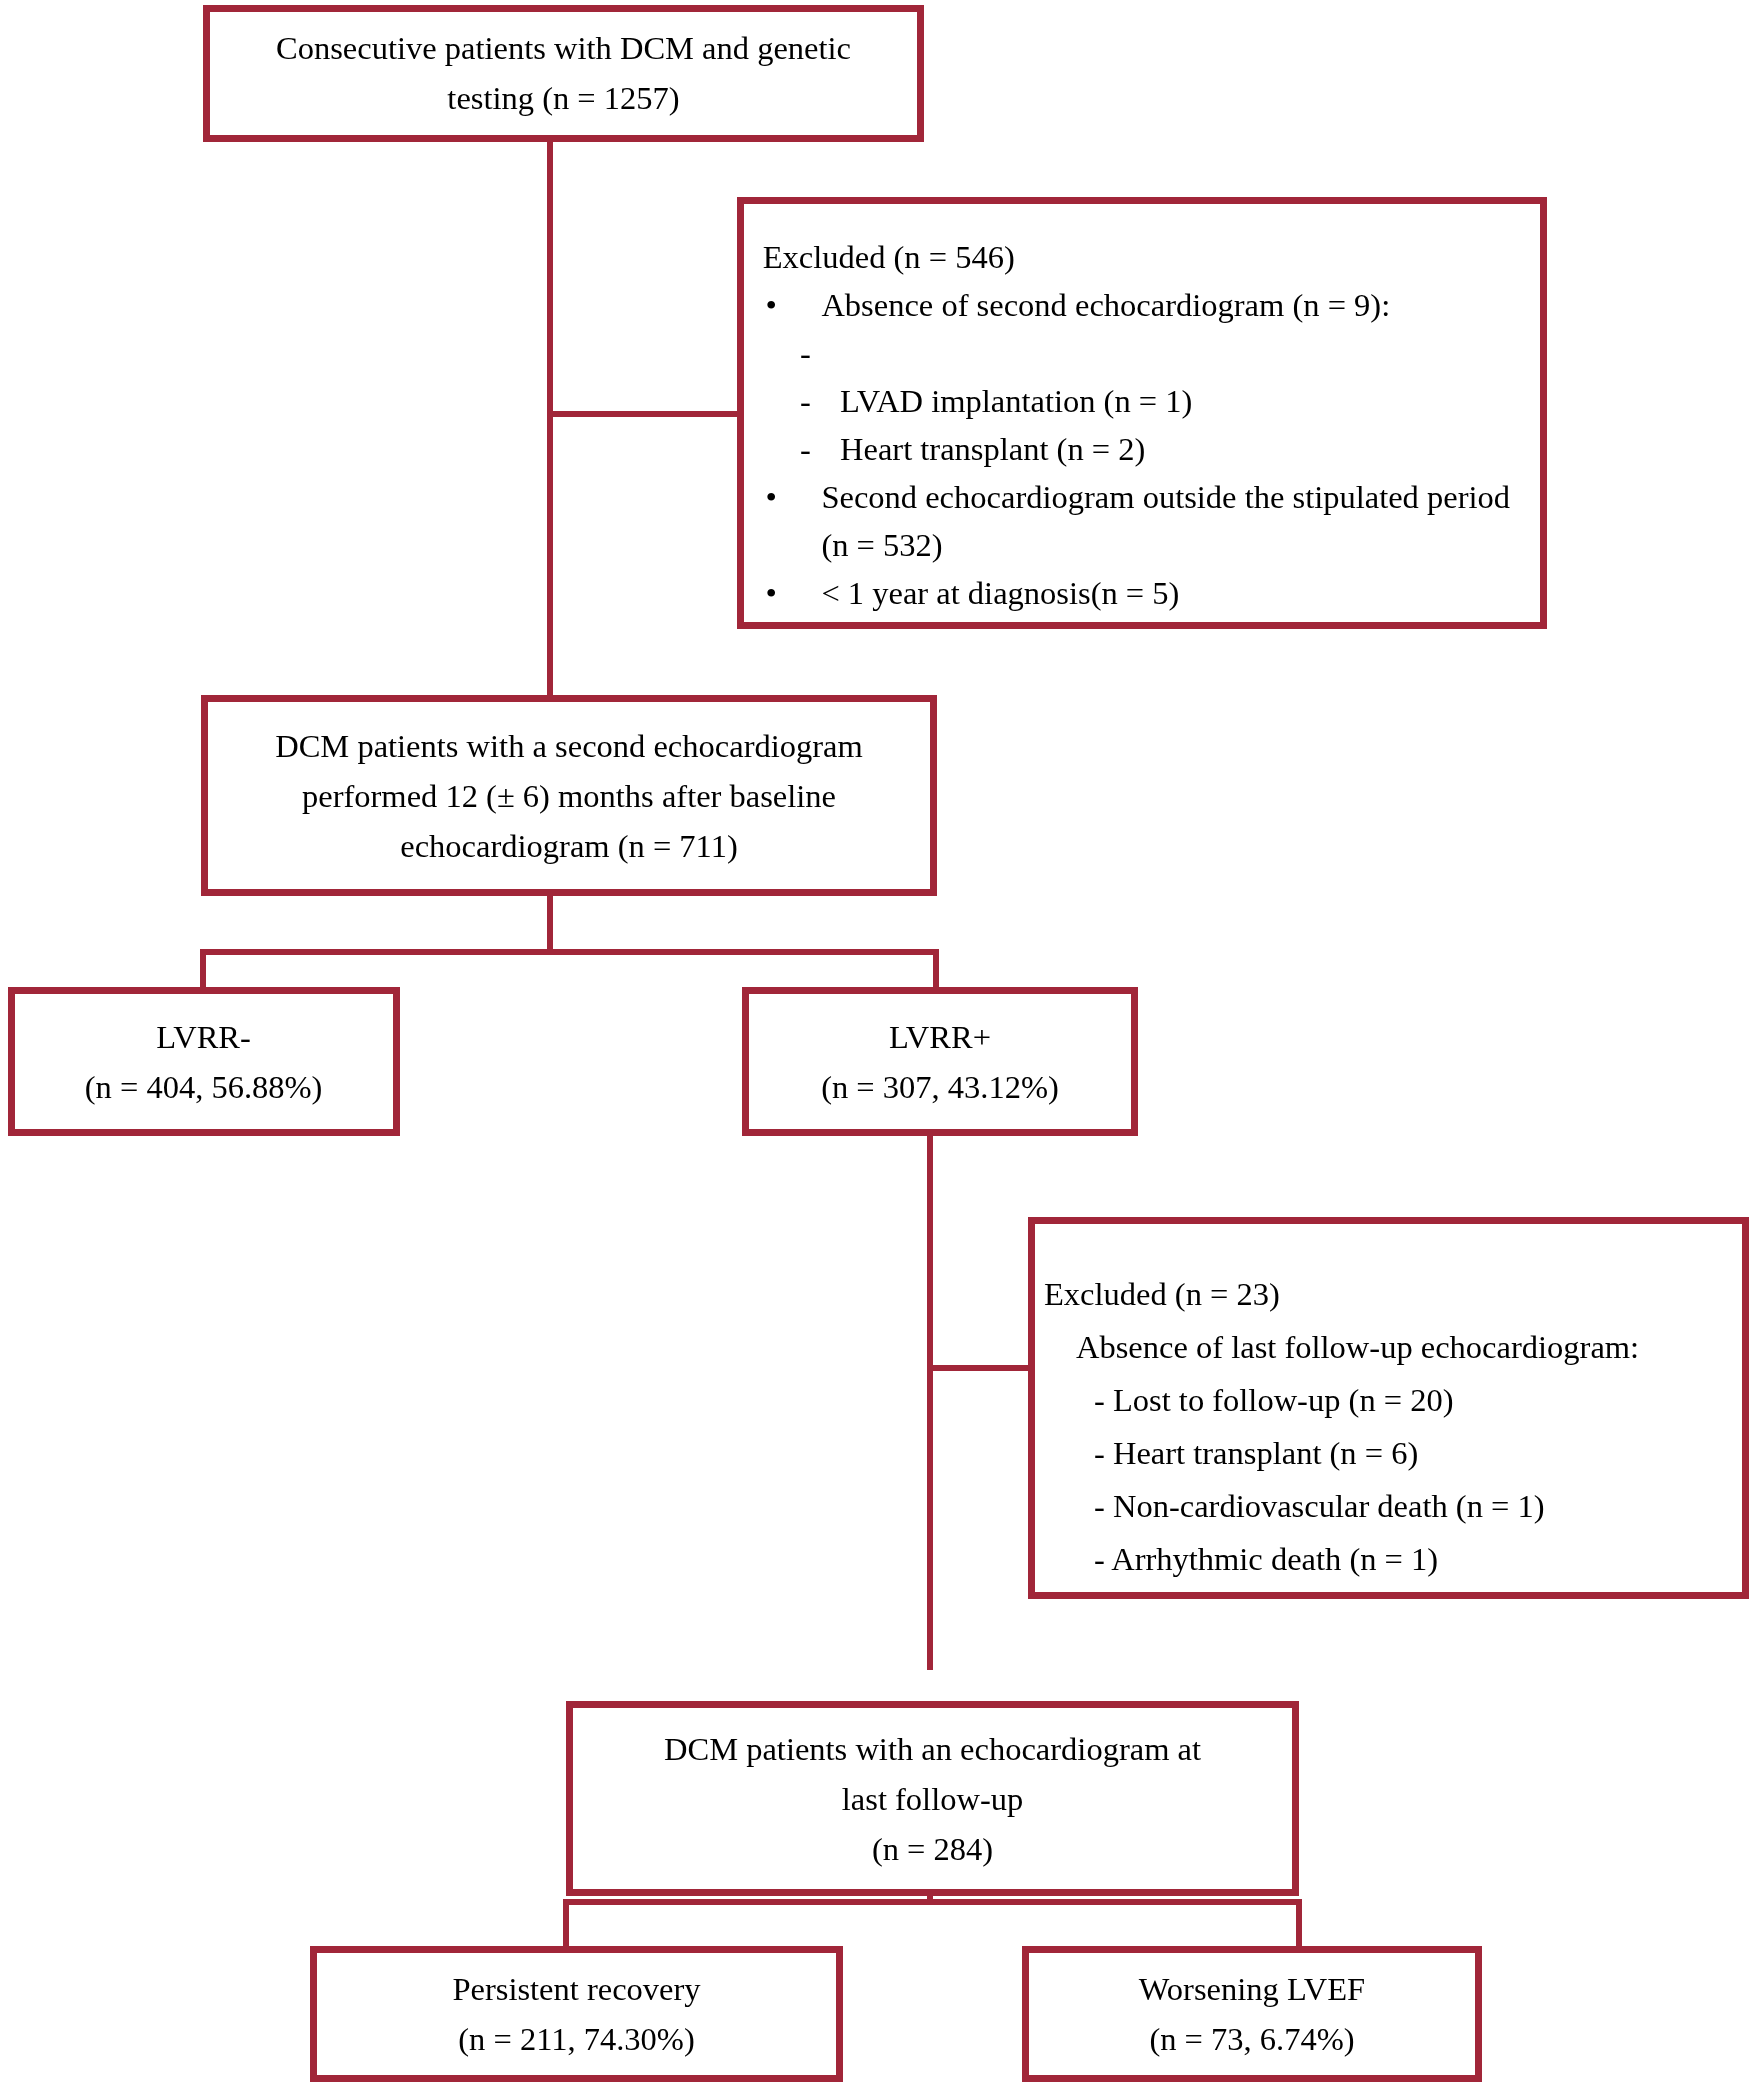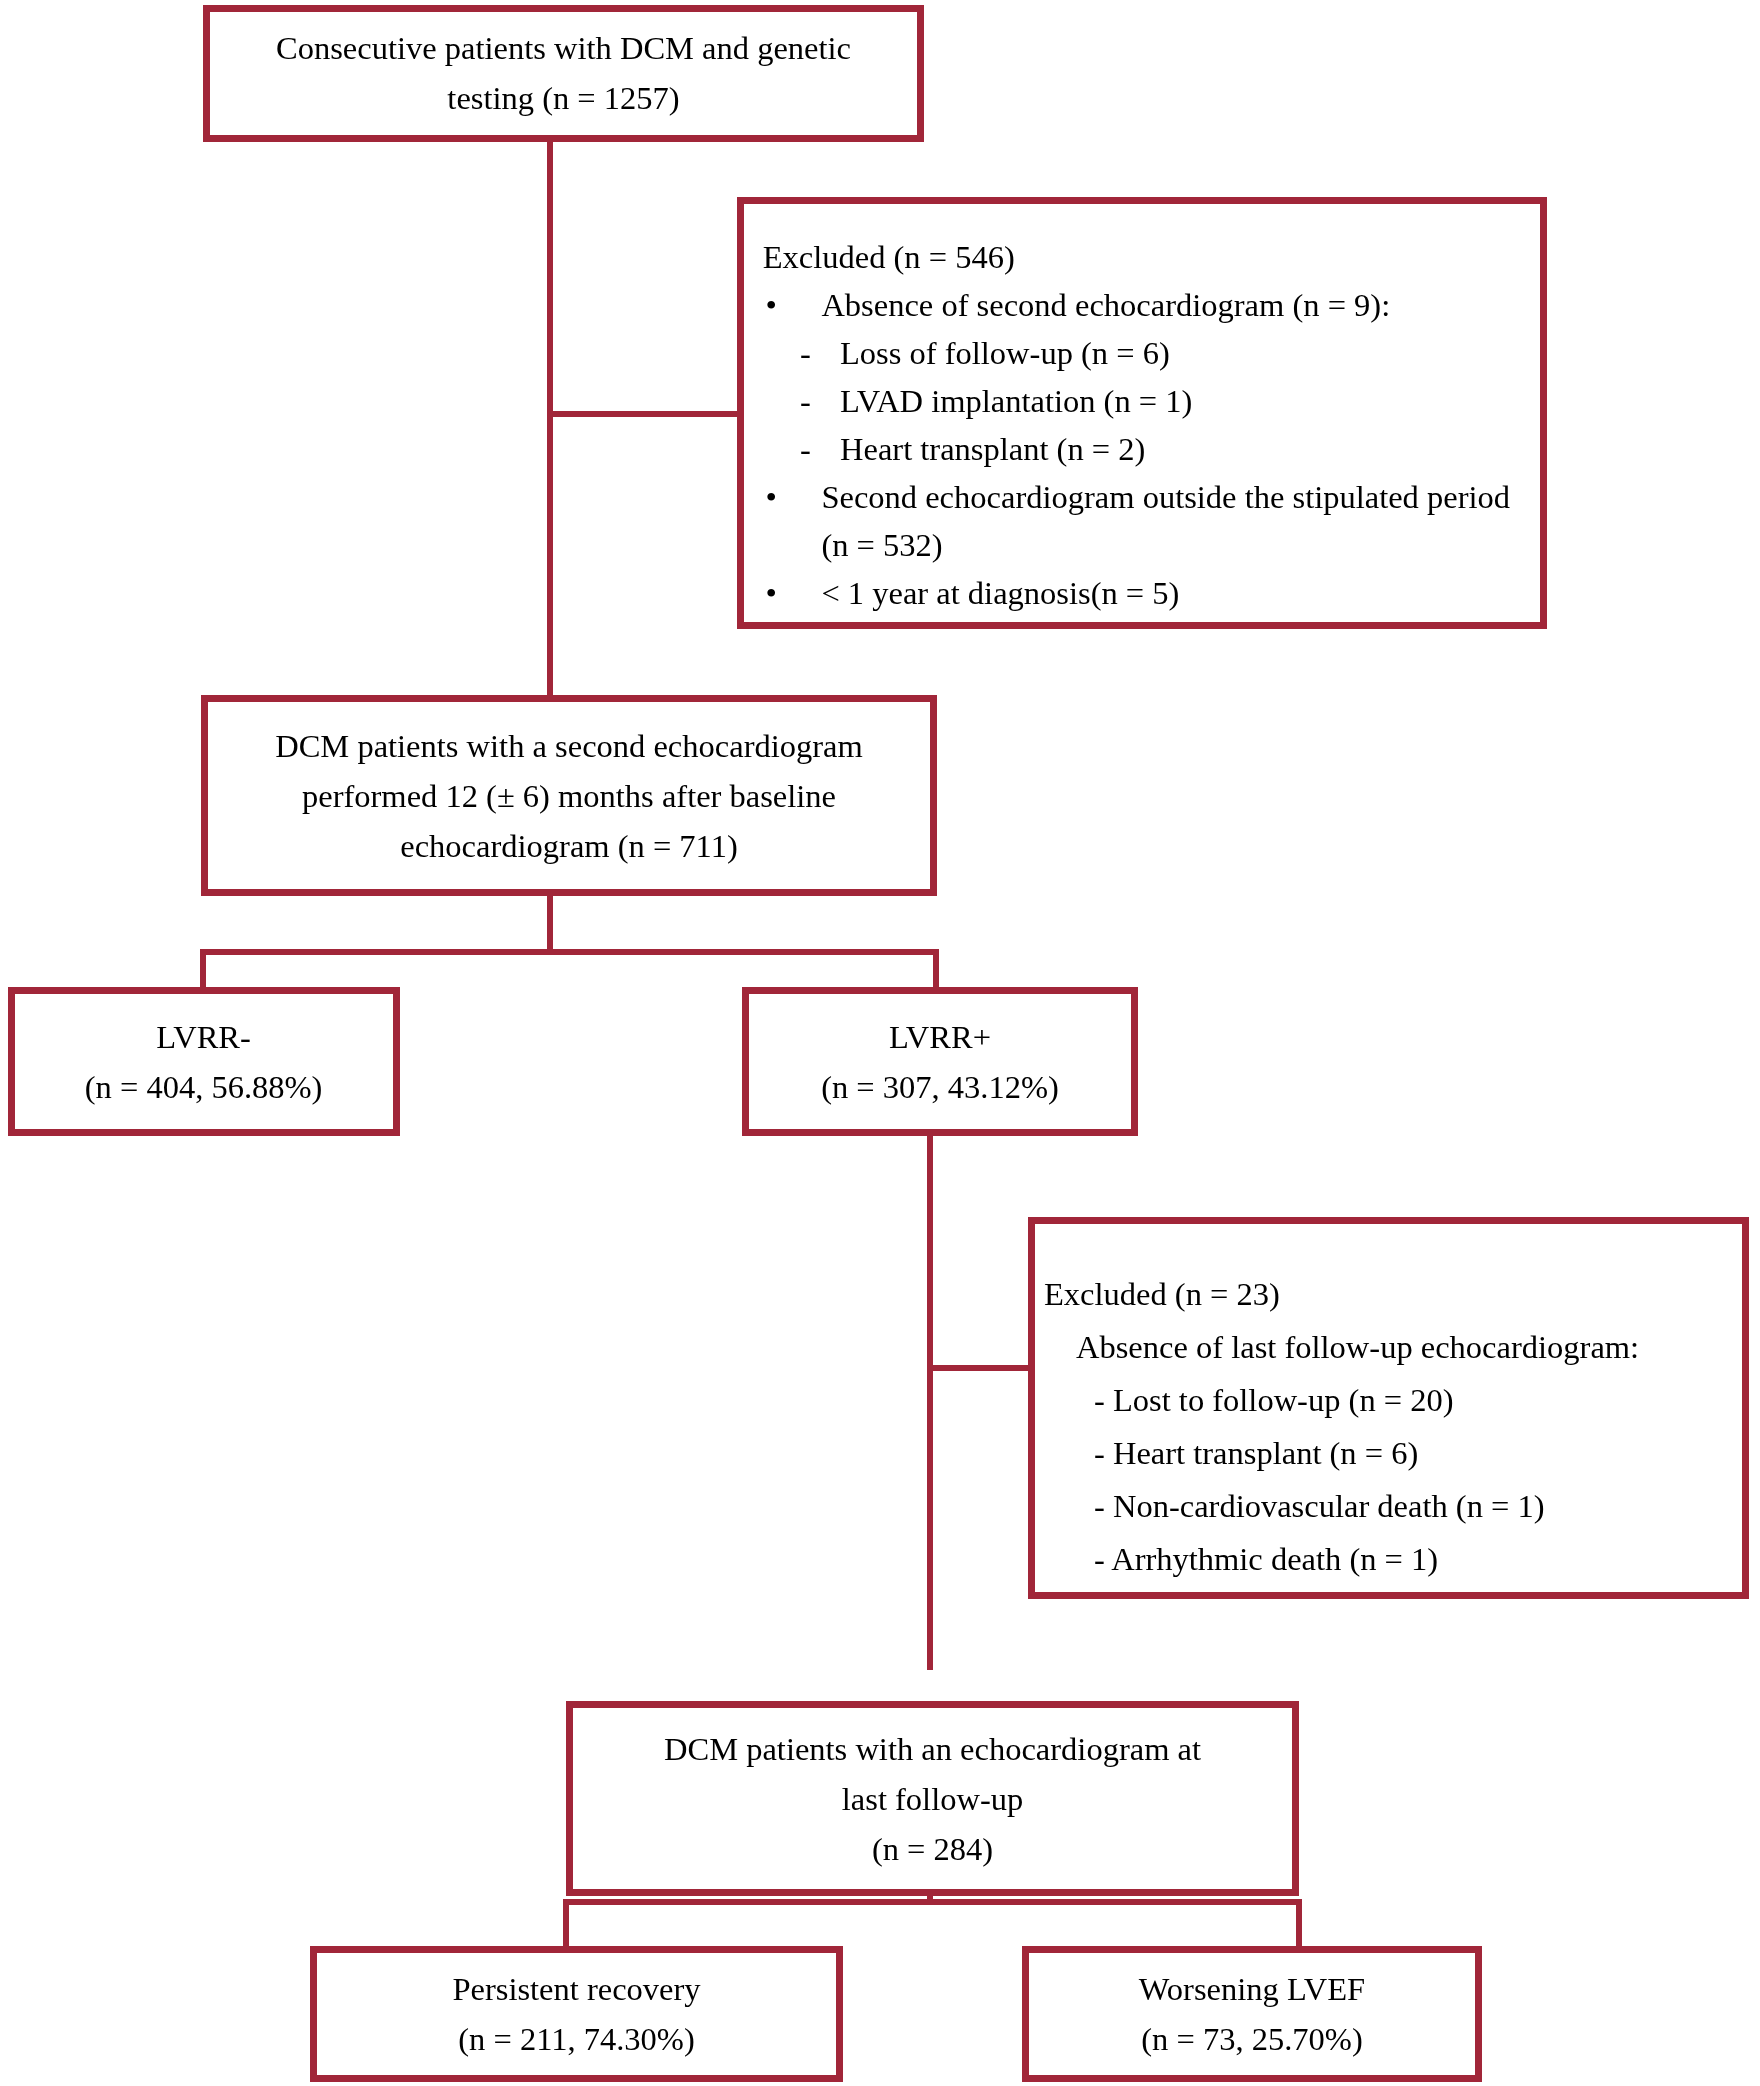--- a/index.html
+++ b/index.html
@@ -70,21 +70,20 @@
   </div>
 
   <div class="box ex ex1" style="left:737px; top:197px; width:810px; height:432px;">
     <div class="title">Excluded (n = 546)</div>
     <div class="ex-item lvl1">
       <span class="marker">•</span>
       <span class="itext">Absence of second echocardiogram (n = 9):</span>
     </div>
     <div class="ex-item lvl2">
       <span class="marker">-</span>
-      <span class="itext">Loss of follow-up (n = 6)</span>
     </div>
     <div class="ex-item lvl2">
       <span class="marker">-</span>
       <span class="itext">LVAD implantation (n = 1)</span>
     </div>
     <div class="ex-item lvl2">
       <span class="marker">-</span>
       <span class="itext">Heart transplant (n = 2)</span>
     </div>
     <div class="ex-item lvl1">
@@ -128,17 +127,17 @@
     <div class="bline">(n = 284)</div>
   </div>
 
   <div class="box center" style="left:310px; top:1946px; width:533px; height:136px;">
     <div class="bline">Persistent recovery</div>
     <div class="bline">(n = 211, 74.30%)</div>
   </div>
 
   <div class="box center" style="left:1022px; top:1946px; width:460px; height:136px;">
     <div class="bline">Worsening LVEF</div>
-    <div class="bline">(n = 73, 25.70%)</div>
+    <div class="bline">(n = 73, 6.74%)</div>
   </div>
 
 </div>
 
 
 </body></html>

